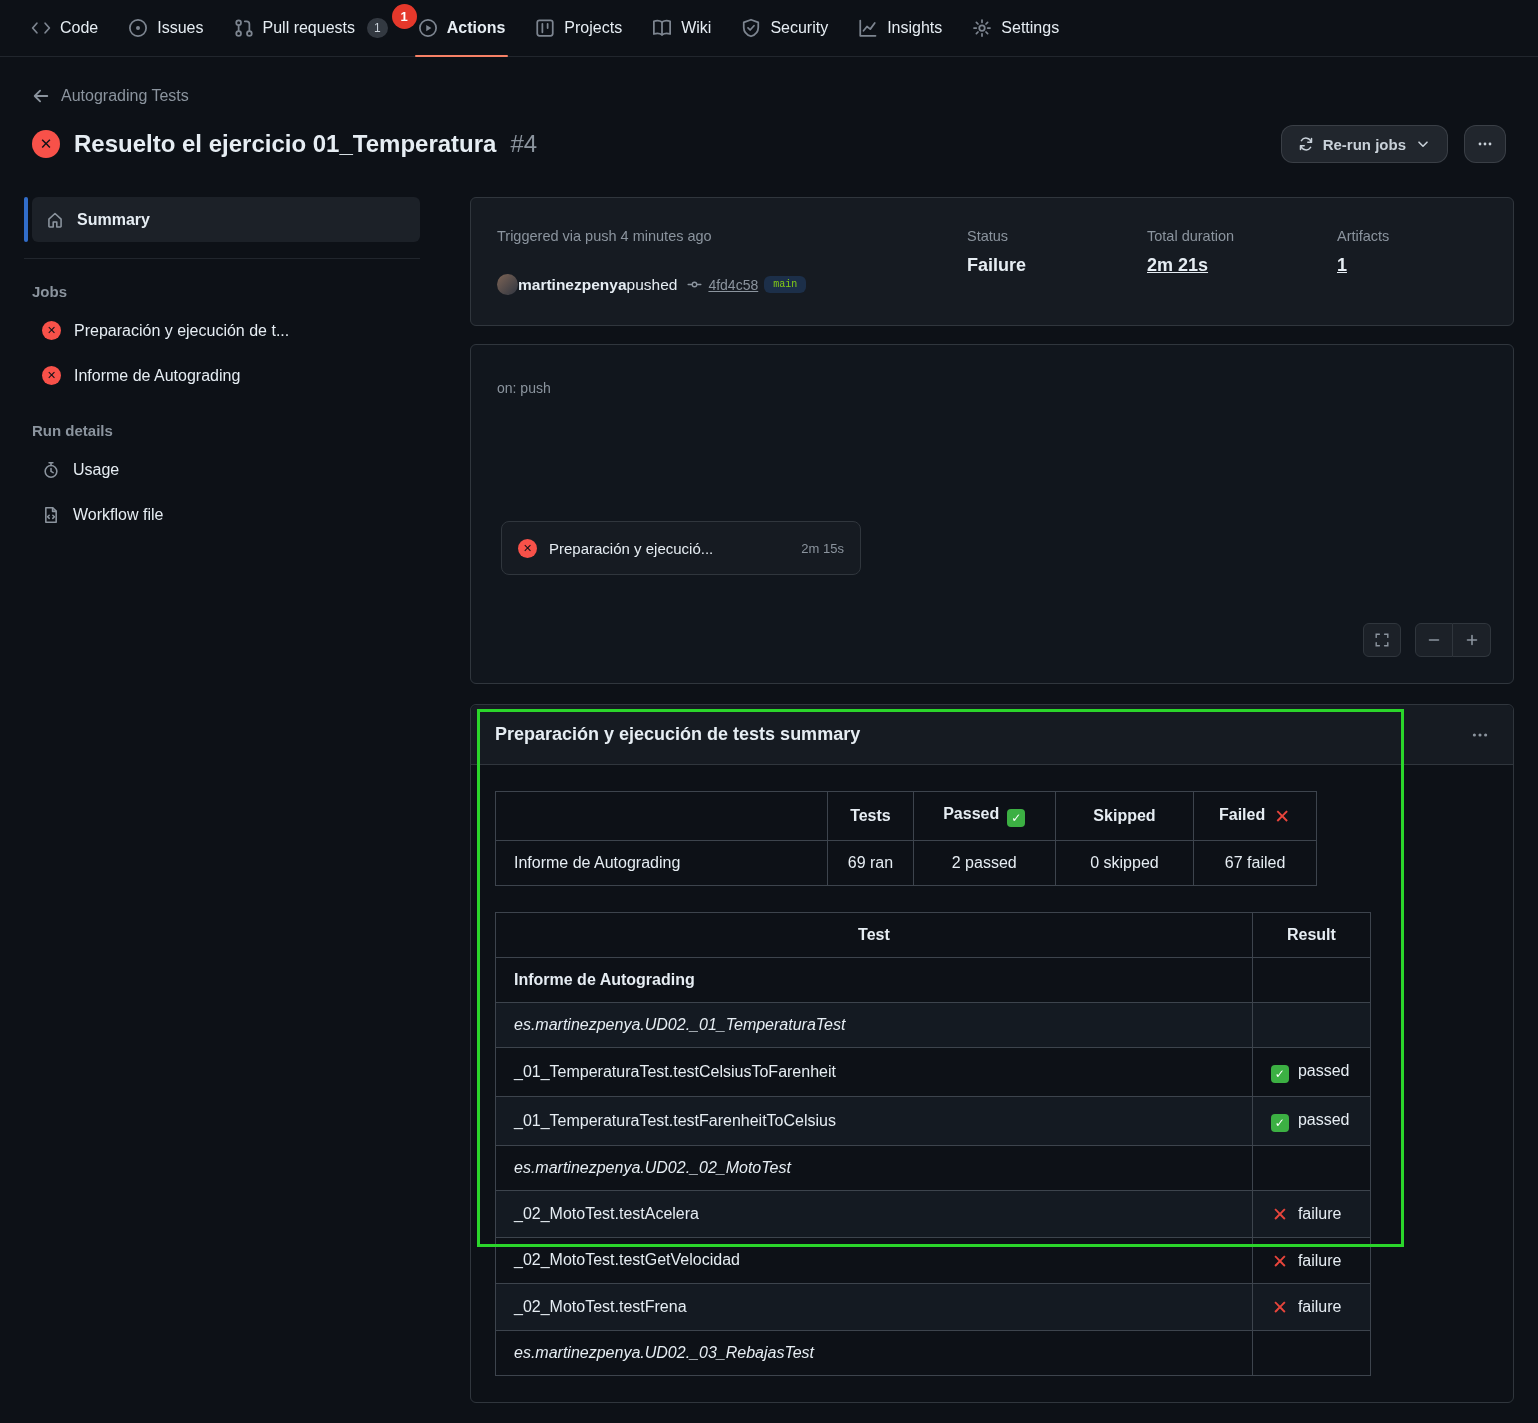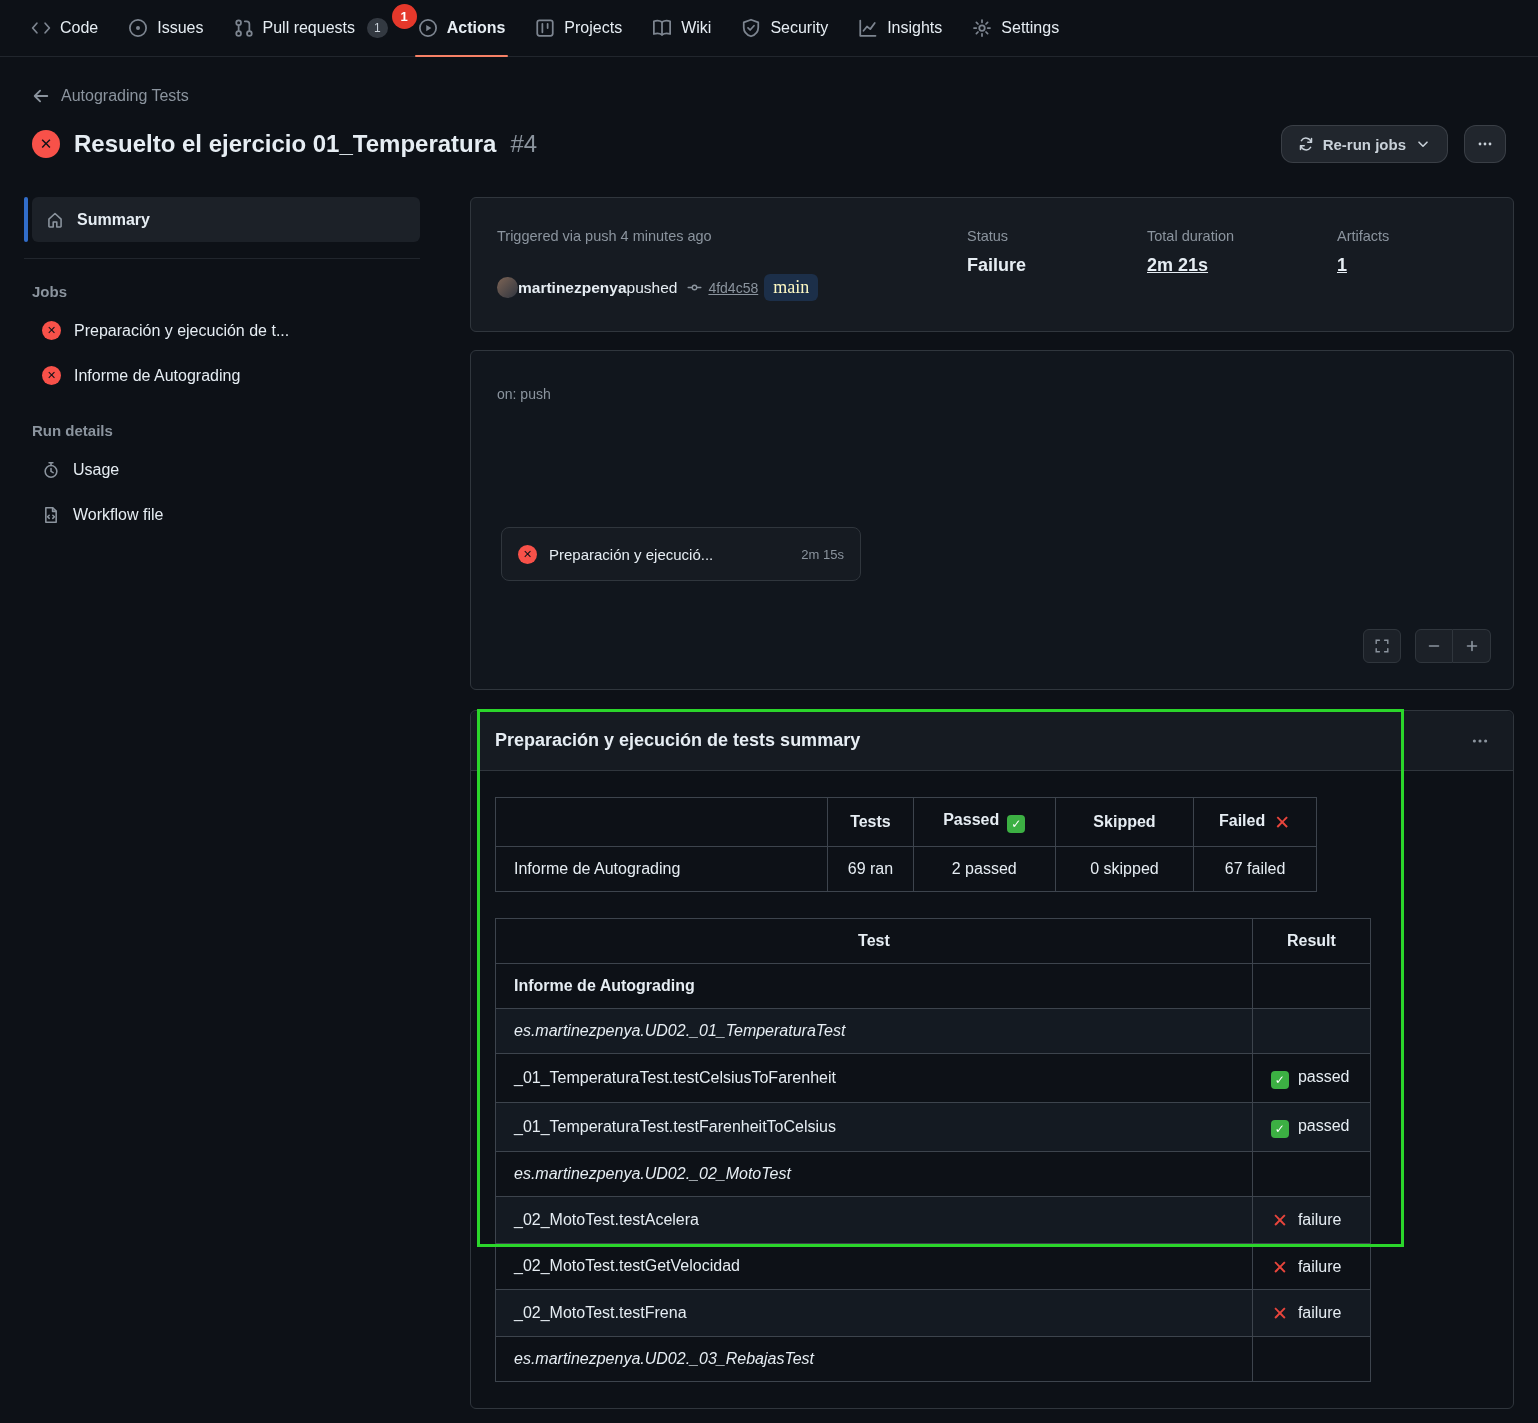--- a/index.html
+++ b/index.html
@@ -54,21 +54,21 @@
 
   
   .run-info-card { display:flex; background:#161b22; border:1px solid #30363d; border-radius:6px; padding:30px 26px; }
   .run-info-left { flex:1; min-width:0; }
   .triggered { color:#8b949e; font-size:14.5px; }
   .actor-row { display:flex; align-items:center; margin-top:30px; font-size:15.5px; }
   .avatar { width:21px; height:21px; border-radius:50%; background:linear-gradient(135deg,#7d6455,#2f3540); cursor:pointer; }
   .actor-name { font-weight:600; cursor:pointer; }
   .commit-link { display:inline-flex; align-items:center; gap:6px; color:#8b949e; font-size:14px; margin-left:10px; cursor:pointer; }
   .commit-link .sha { text-decoration:underline; }
-  .branch-badge { margin-left:6px; font-family:Liberation Serif, serif; font-size:18px; color:#fef9c3; background:rgba(56,139,253,0.18); padding:3px 9px; border-radius:6px; cursor:pointer; }
+  .branch-badge { margin-left:6px; font-family:Liberation Mono, monospace; font-size:10px; color:#84cc16; background:rgba(56,139,253,0.18); padding:3px 9px; border-radius:6px; cursor:pointer; }
   .stat { flex-shrink:0; }
   .stat.w-status { width:180px; }
   .stat.w-dur { width:190px; }
   .stat.w-art { width:150px; }
   .stat-label { color:#8b949e; font-size:14.5px; }
   .stat-value { margin-top:11px; font-size:18px; font-weight:600; }
   .stat-value.link { text-decoration:underline; cursor:pointer; }
 
   
   .graph-card { position:relative; margin-top:18px; height:340px; background:#11161d; border:1px solid #30363d; border-radius:6px; padding:26px; }

